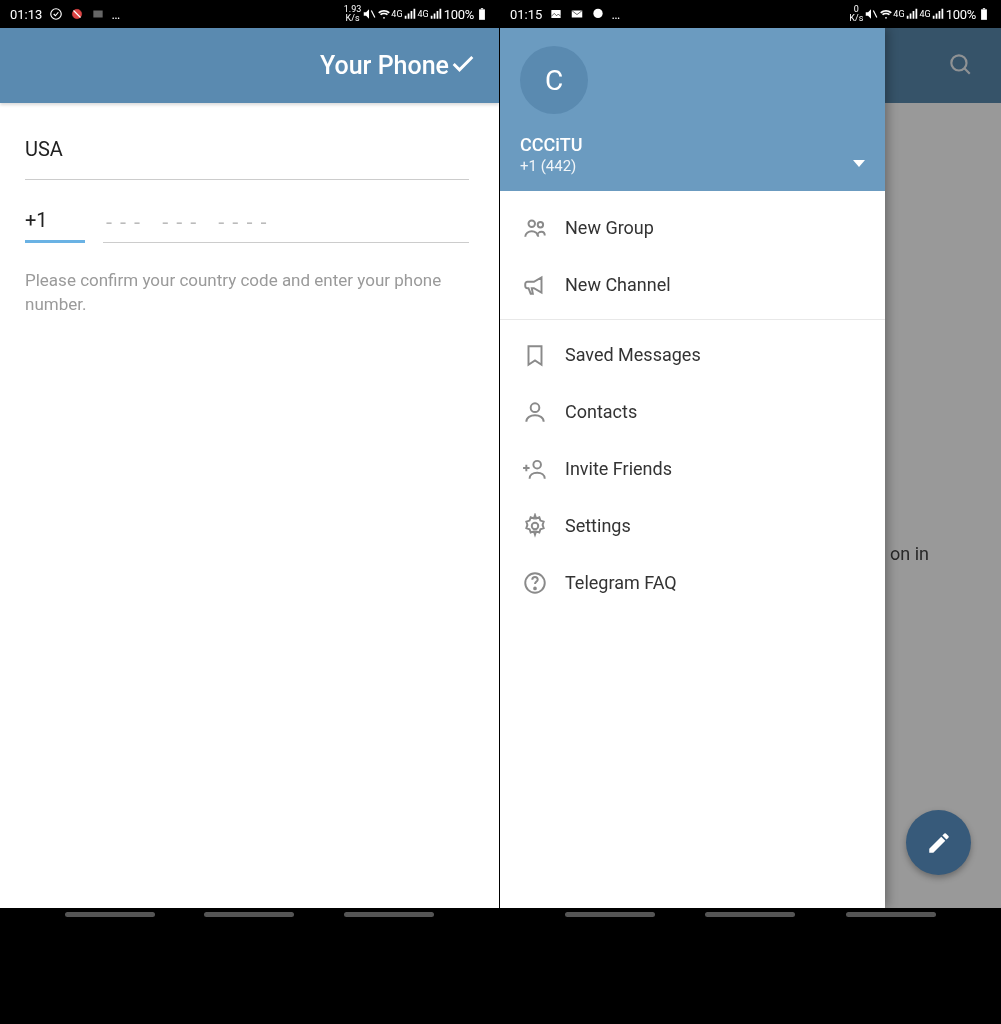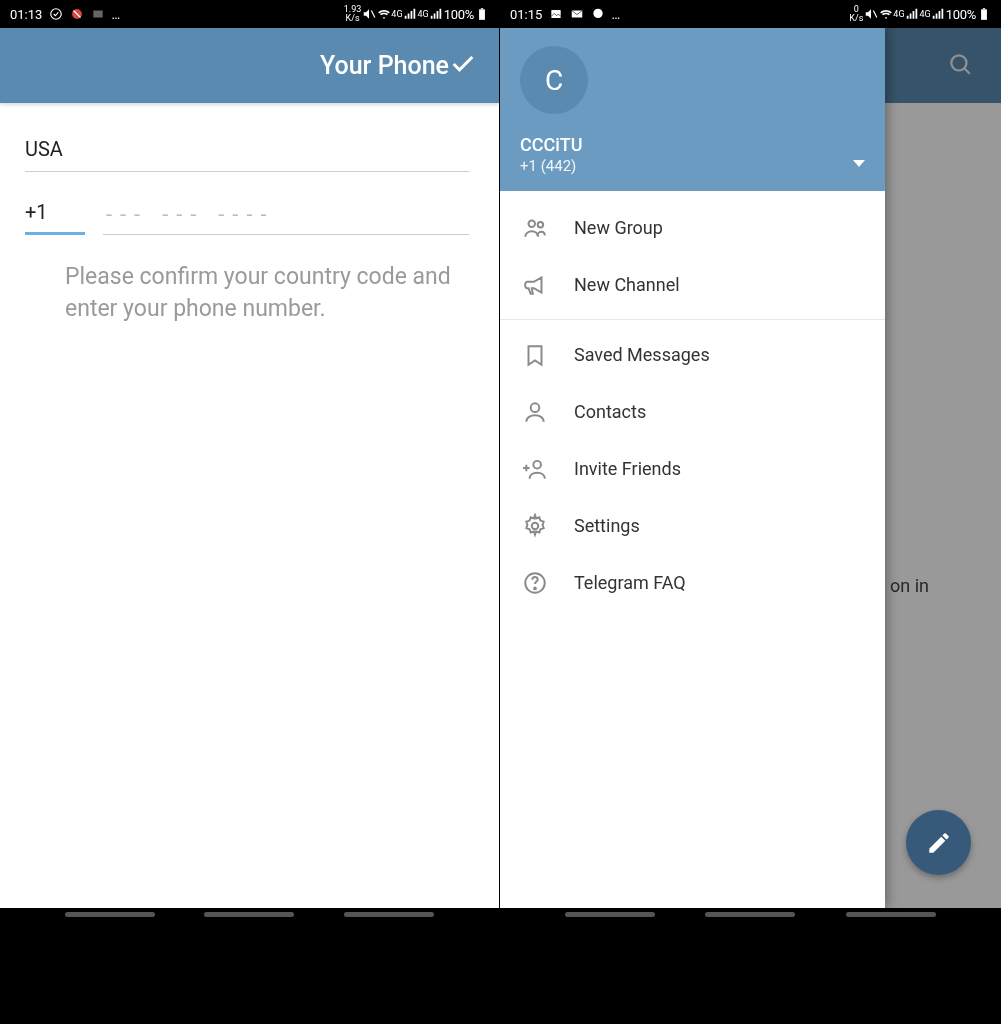--- a/index.html
+++ b/index.html
@@ -33,56 +33,55 @@
   }
   .appbar-title { font-size: 25px; font-weight: 500; }
   .appbar-check { width: 28px; height: 28px; color: #fff; }
 
   .form-card {
     margin: 8px 5px 0 0; background: #fff;
     border-radius: 2px; padding: 20px 25px;
     position: relative;
   }
   .country-field {
-    font-size: 20px; color: #222; padding: 6px 0 10px 0;
+    font-size: 20px; color: #222; padding: 6px 0 18px 0;
     border-bottom: 1px solid #ccc;
   }
   .phone-row { display: flex; align-items: flex-end; margin-top: 28px; gap: 18px; }
   .cc-field {
     font-size: 20px; color: #222; width: 60px;
     padding-bottom: 8px;
     border-bottom: 3px solid #6AB2E4;
   }
   .num-field {
     flex: 1; font-size: 20px; color: #bbb;
     font-family: monospace; letter-spacing: 2px;
     padding-bottom: 8px;
     border-bottom: 1px solid #ccc;
   }
   .hint-text {
-    margin-top: 26px; font-size: 23px; color: #9a9a9a;
+    margin-top: 26px; font-size: 17px; color: #9a9a9a;
     line-height: 1.4;
-    margin-left: 40px;
   }
 
   
   .right-bg { position: absolute; inset: 28px 0 0 0; background: #fff; }
   .right-appbar {
     position: absolute; top: 28px; left: 0; right: 0;
     height: 75px; background: #5A8AB0;
     display: flex; align-items: center; justify-content: flex-end;
     padding-right: 28px;
   }
   .right-appbar svg { width: 26px; height: 26px; color: #fff; opacity:.9; }
   .dim-overlay {
     position: absolute; top: 28px; left: 0; right: 0; bottom: 0;
     background: rgba(0,0,0,.40);
   }
   .bg-text {
-    position: absolute; top: 575px; left: 390px; right: 10px;
+    position: absolute; top: 543px; left: 390px; right: 10px;
     color: #444; font-size: 18px;
   }
   .fab {
     position: absolute; bottom: 45px; right: 30px;
     width: 65px; height: 65px; border-radius: 50%;
     background: #375A7A; display: flex; align-items: center; justify-content: center;
     box-shadow: 0 3px 6px rgba(0,0,0,.3);
   }
   .fab svg { width: 26px; height: 26px; color: #fff; }
 
@@ -108,21 +107,21 @@
     position: absolute; right: 20px; bottom: 24px;
     width: 0; height: 0;
     border-left: 6px solid transparent;
     border-right: 6px solid transparent;
     border-top: 7px solid #fff;
   }
 
   .drawer-list { flex: 1; overflow-y: auto; padding: 8px 0; }
   .drawer-item {
     display: flex; align-items: center;
-    height: 57px; padding: 0 20px; gap: 24px;
+    height: 57px; padding: 0 20px; gap: 15px;
     font-size: 18px; color: #333; cursor: pointer;
   }
   .drawer-item .dicon {
     width: 30px; display: flex; align-items: center; justify-content: center;
   }
   .drawer-item .dicon svg { width: 26px; height: 26px; color: #8a8a8a; stroke: #8a8a8a; }
   .drawer-sep { height: 1px; background: #e8e8e8; margin: 6px 0; }
 
   
   .navbar {

